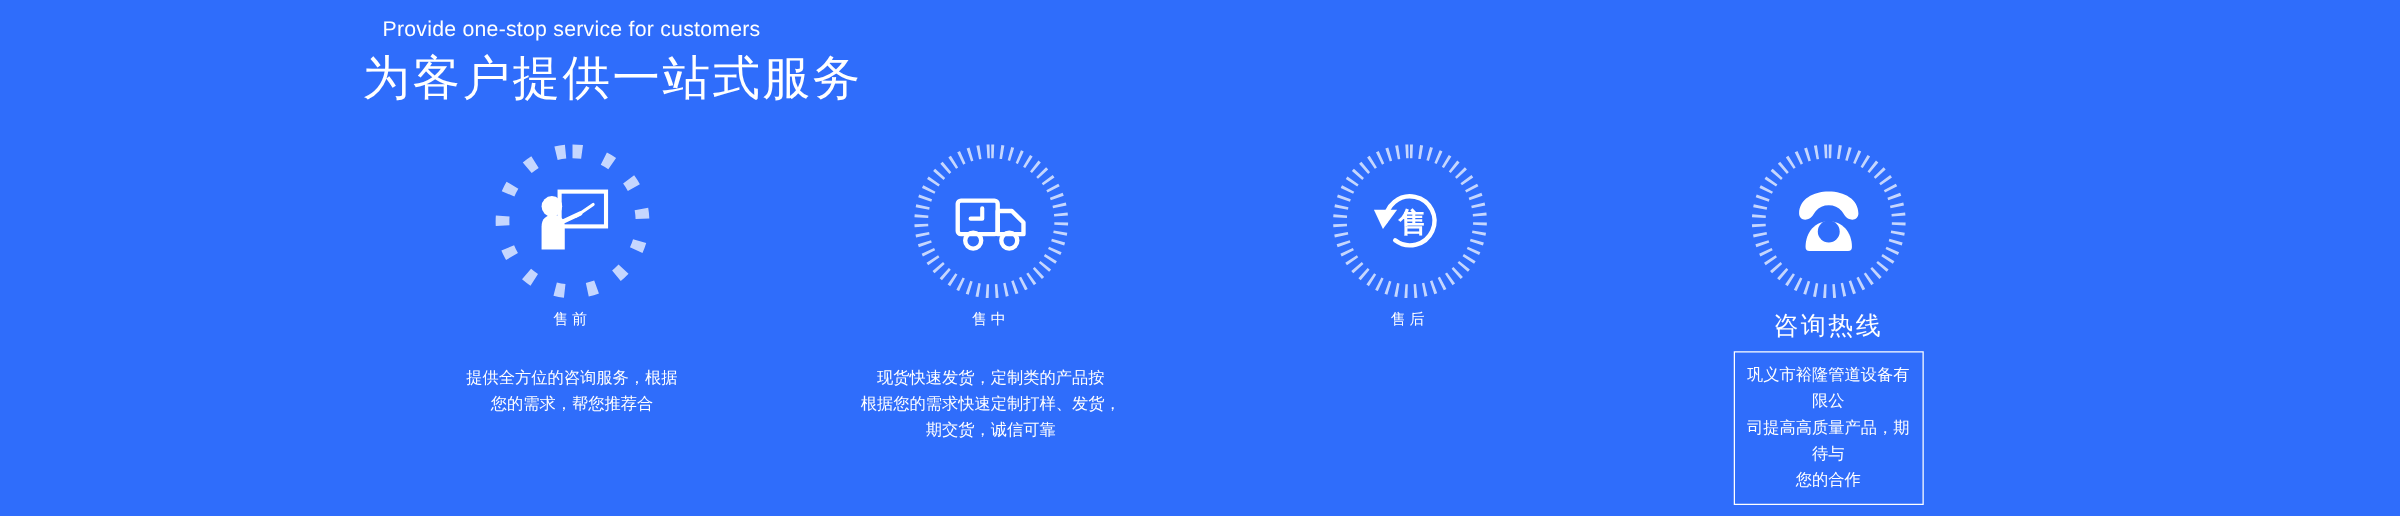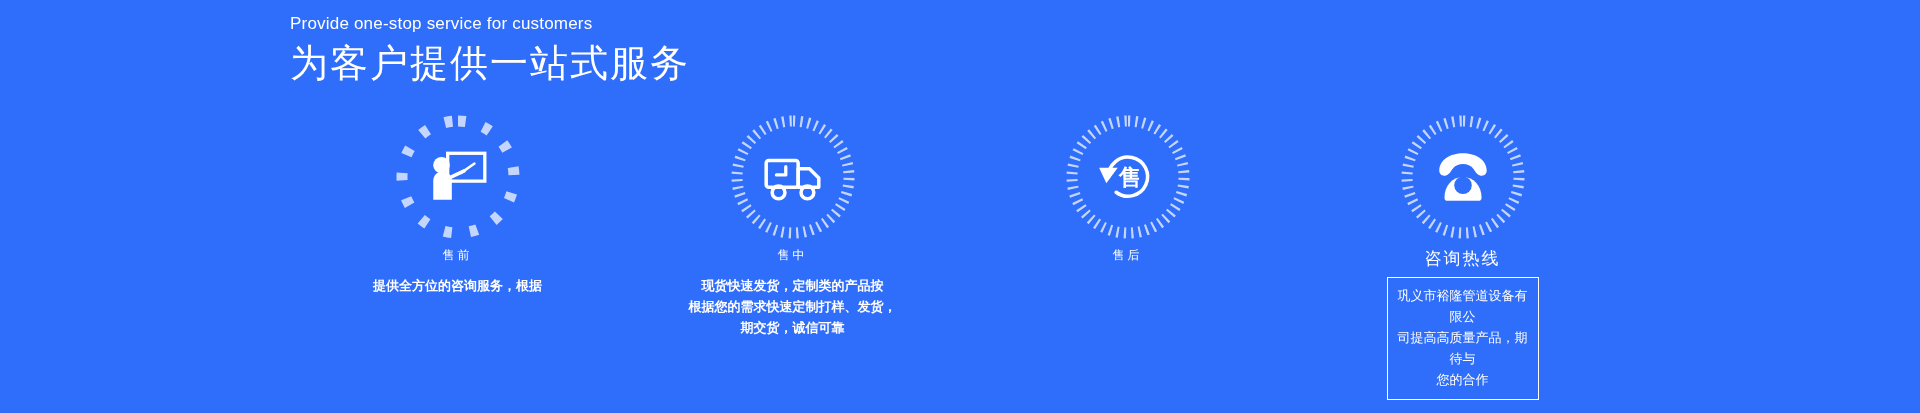--- a/index.html
+++ b/index.html
@@ -30,21 +30,21 @@
     left: 290px;
     top: 14px;
     width: 900px;
   }
   .heading-sub {
     font-size: 17px;
     font-weight: 400;
     letter-spacing: 0.2px;
     color: #ffffff;
     line-height: 1.2;
-    margin: 0 0 6px 0;
+    margin: 0 0 6px 16px;
     white-space: nowrap;
   }
   .heading-main {
     font-size: 38px;
     font-weight: 400;
     letter-spacing: 2px;
     color: #ffffff;
     line-height: 1.25;
     margin: 0;
     white-space: nowrap;
@@ -94,31 +94,31 @@
   .col-title {
     font-size: 12px;
     font-weight: 400;
     letter-spacing: 3px;
     margin-top: 6px;
     color: #ffffff;
     line-height: 1.3;
   }
   .col-desc {
     font-size: 13px;
-    font-weight: 700;
+    font-weight: 400;
     line-height: 21px;
     color: #ffffff;
-    margin-top: 11px;
+    margin-top: 27px;
     width: 250px;
   }
   .col-desc div { white-space: nowrap; }
 
   
   .hotline-label {
-    font-size: 17px;
+    font-size: 20px;
     letter-spacing: 2px;
     margin-top: 6px;
     line-height: 1.3;
     color: #ffffff;
   }
   .hotline-number {
     font-size: 22px;
     font-weight: bold;
     letter-spacing: 0.5px;
     line-height: 1.35;
@@ -164,20 +164,21 @@
           <path d="M8 54 L8 36 C8 30 12 27 17 27 C22 27 26 30 26 36 L26 54 Z" fill="#ffffff"></path>
 
           <path d="M21 34 L38 26" stroke="#ffffff" stroke-width="3.4" stroke-linecap="round" fill="none"></path>
 
           <path d="M35 28 L48 19" stroke="#ffffff" stroke-width="2.4" stroke-linecap="round" fill="none"></path>
         </svg>
       </div>
       <div class="col-title">售前</div>
       <div class="col-desc">
         <div>提供全方位的咨询服务，根据</div>
+        <div>您的需求，帮您推荐合</div>
       </div>
     </div>
 
     <div class="col">
       <div class="icon-wrap">
         <svg class="ring" viewBox="0 0 130 130">
           <circle cx="65" cy="65" r="56" fill="none" stroke="#ffffff" stroke-opacity="0.72" stroke-width="11" stroke-dasharray="2.2 5.2" stroke-linecap="butt" transform="rotate(-90 65 65)"></circle>
         </svg>
         <svg class="glyph" viewBox="0 0 64 64">
 

